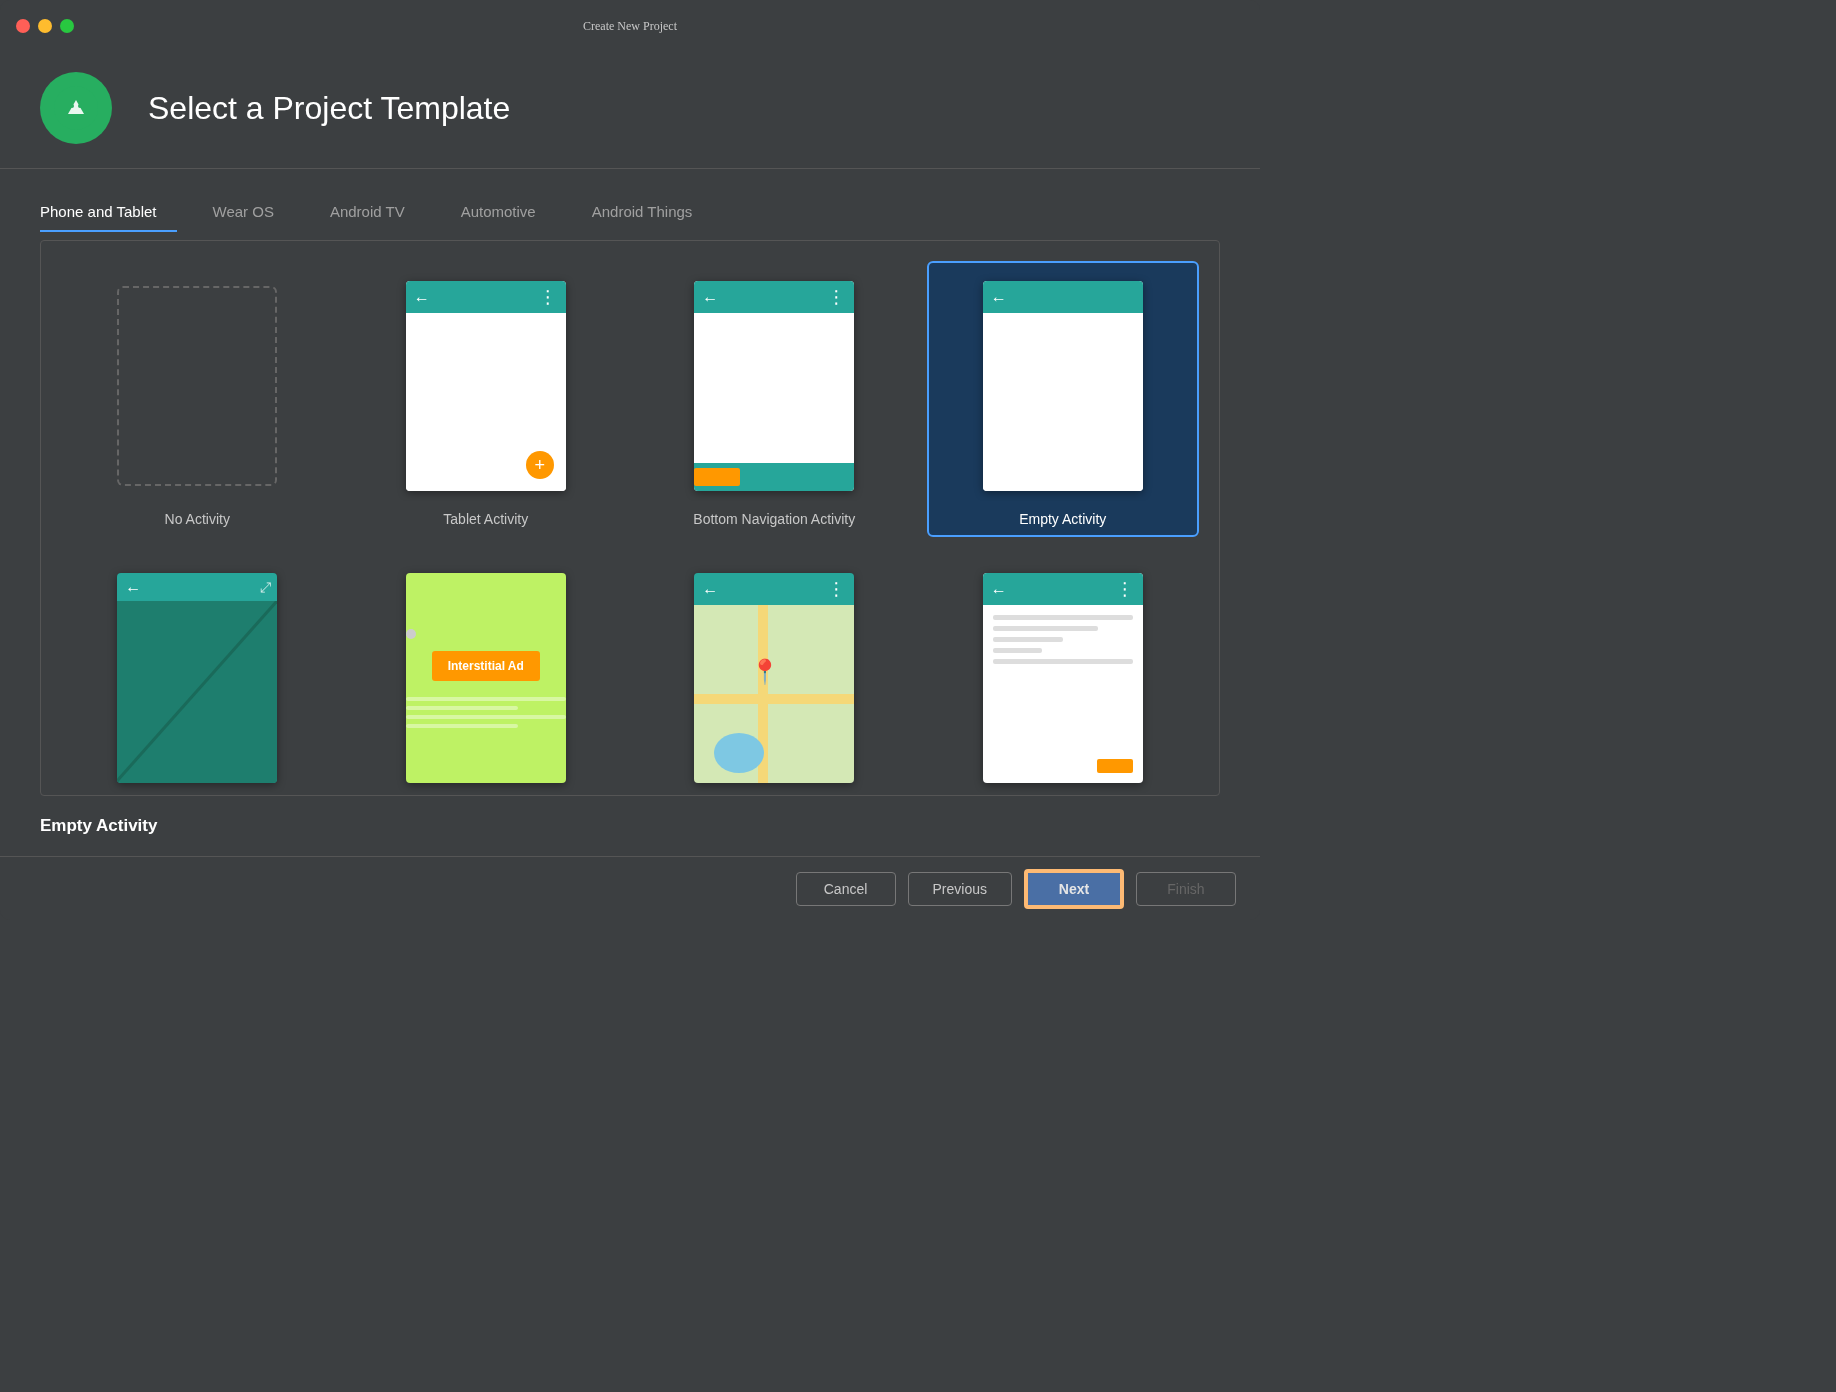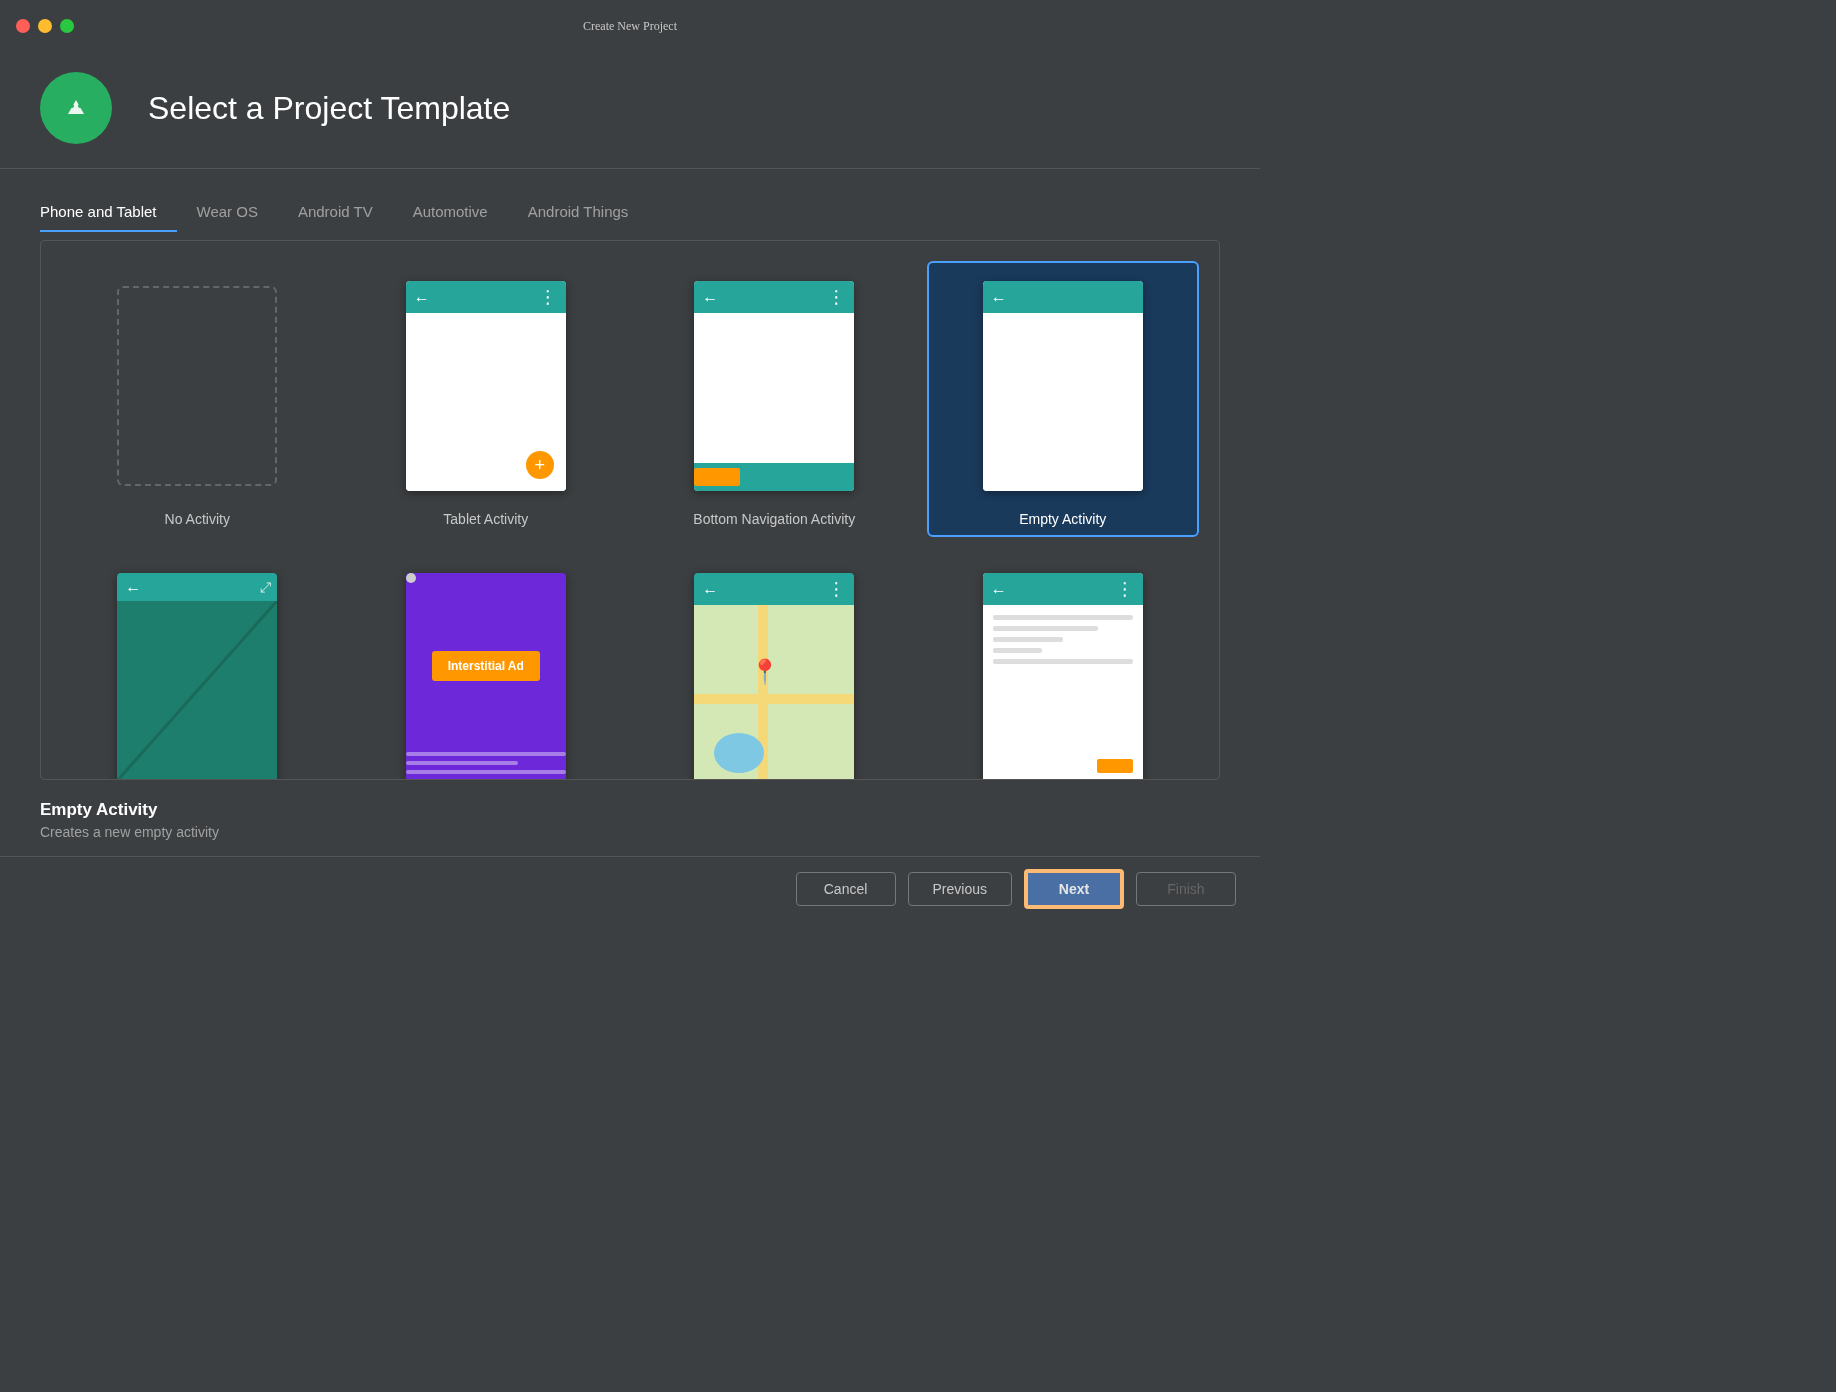--- a/index.html
+++ b/index.html
@@ -83,21 +83,21 @@
       background: #3c3f41;
       padding: 0 40px;
       display: flex;
       flex-direction: column;
       overflow: hidden;
     }
 
     
     .tabs {
       display: flex;
-      gap: 0;
+      gap: 16px;
       margin-top: 24px;
       flex-shrink: 0;
     }
     .tab {
       padding: 10px 20px;
       color: #a0a0a0;
       font-size: 15px;
       cursor: pointer;
       border-bottom: 2px solid transparent;
       white-space: nowrap;
@@ -290,28 +290,28 @@
       right: 6px;
       color: white;
       font-size: 14px;
       opacity: 0.8;
     }
 
     
     .interstitial-mockup {
       width: 160px;
       height: 210px;
-      background: #6d28d9;
+      background: #bef264;
       border-radius: 4px;
       display: flex;
       flex-direction: column;
       overflow: hidden;
       box-shadow: 0 2px 8px rgba(0,0,0,0.4);
       align-items: center;
-      justify-content: space-between;
+      justify-content: center;
     }
     .interstitial-dot {
       width: 10px;
       height: 10px;
       background: #ccc;
       border-radius: 50%;
       align-self: flex-start;
       margin-bottom: 12px;
     }
     .interstitial-btn {
@@ -622,21 +622,20 @@
           </div>
         </div>
 
       </div>
 
     </div>
   </div>
 
   <div class="description-section">
     <div class="description-title">Empty Activity</div>
-    <div class="description-text">Creates a new empty activity</div>
   </div>
 
 </div>
 
 <div class="footer">
   <button class="footer-btn btn-cancel">Cancel</button>
   <button class="footer-btn btn-previous">Previous</button>
   <button class="footer-btn btn-next">Next</button>
   <button class="footer-btn btn-finish">Finish</button>
 </div>

